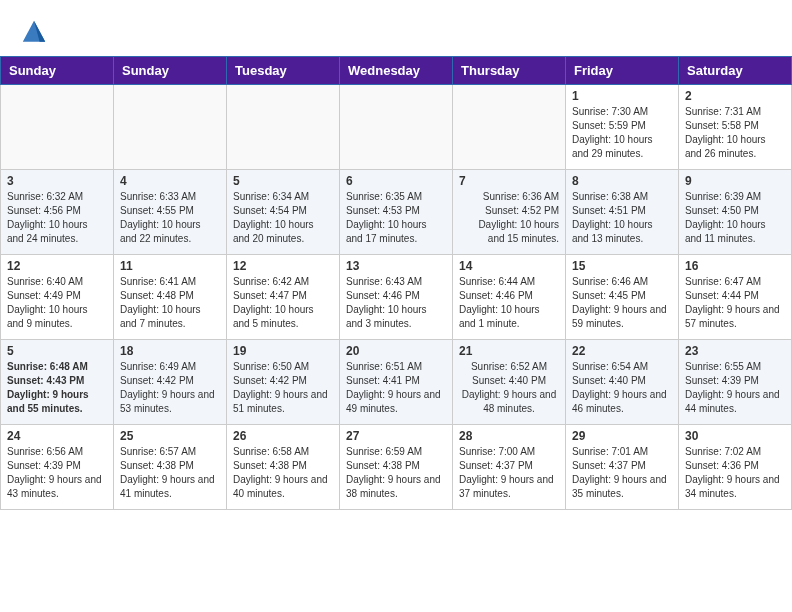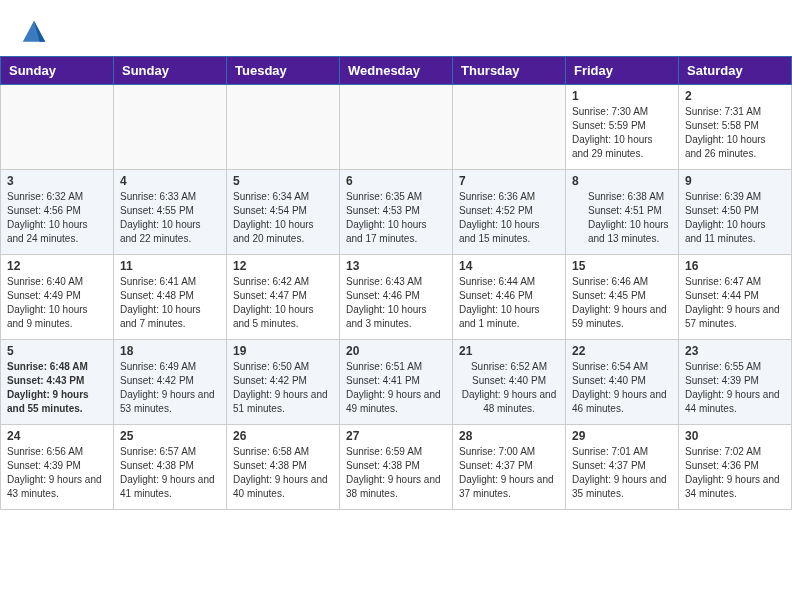--- a/index.html
+++ b/index.html
@@ -182,27 +182,27 @@
 Daylight: 10 hours and 20 minutes.</div>
         </td>
         <td>
           <span class="day-number">6</span>
           <div class="day-info" style="white-space: pre-line;">Sunrise: 6:35 AM
 Sunset: 4:53 PM
 Daylight: 10 hours and 17 minutes.</div>
         </td>
         <td>
           <span class="day-number">7</span>
-          <div class="day-info" style="white-space: pre-line;">Sunrise: 6:36 AM
+          <div class="day-info" style="white-space: pre-line; text-align: right;">Sunrise: 6:36 AM
 Sunset: 4:52 PM
 Daylight: 10 hours and 15 minutes.</div>
         </td>
         <td>
           <span class="day-number">8</span>
-          <div class="day-info" style="white-space: pre-line; margin-left: 16px;">Sunrise: 6:38 AM
+          <div class="day-info" style="white-space: pre-line;">Sunrise: 6:38 AM
 Sunset: 4:51 PM
 Daylight: 10 hours and 13 minutes.</div>
         </td>
         <td>
           <span class="day-number">9</span>
           <div class="day-info" style="white-space: pre-line;">Sunrise: 6:39 AM
 Sunset: 4:50 PM
 Daylight: 10 hours and 11 minutes.</div>
         </td>
       </tr>

